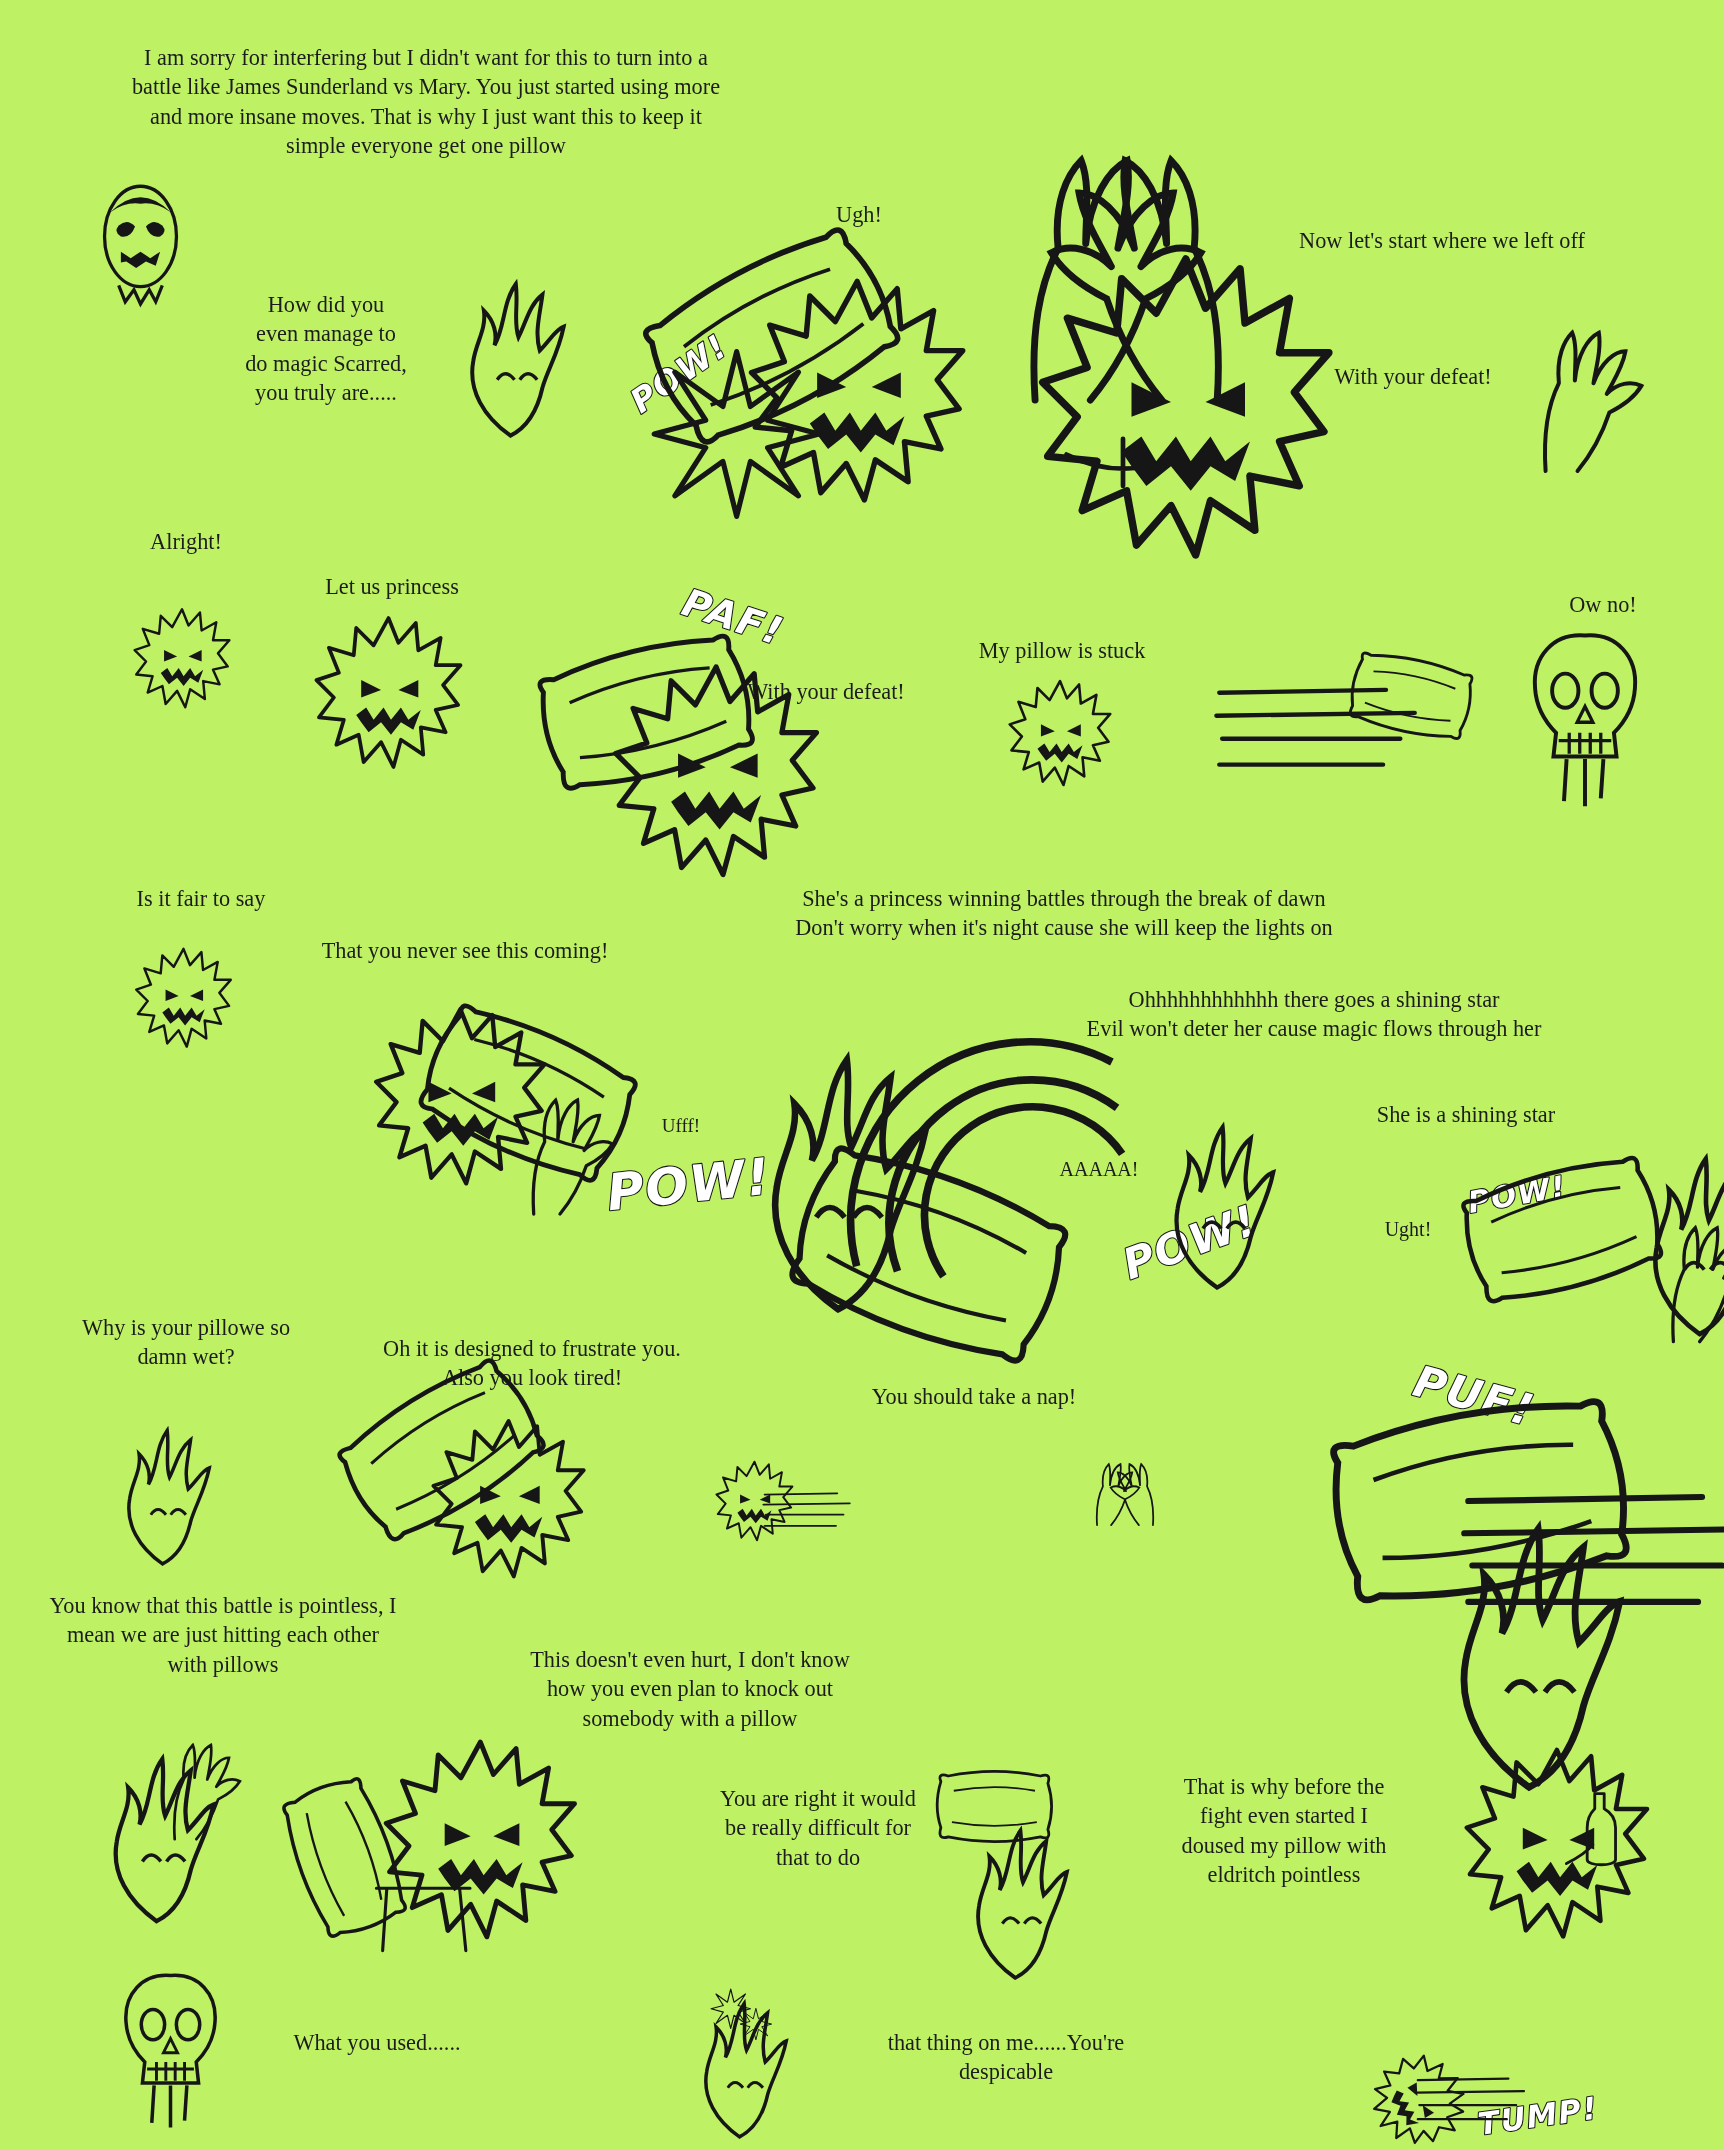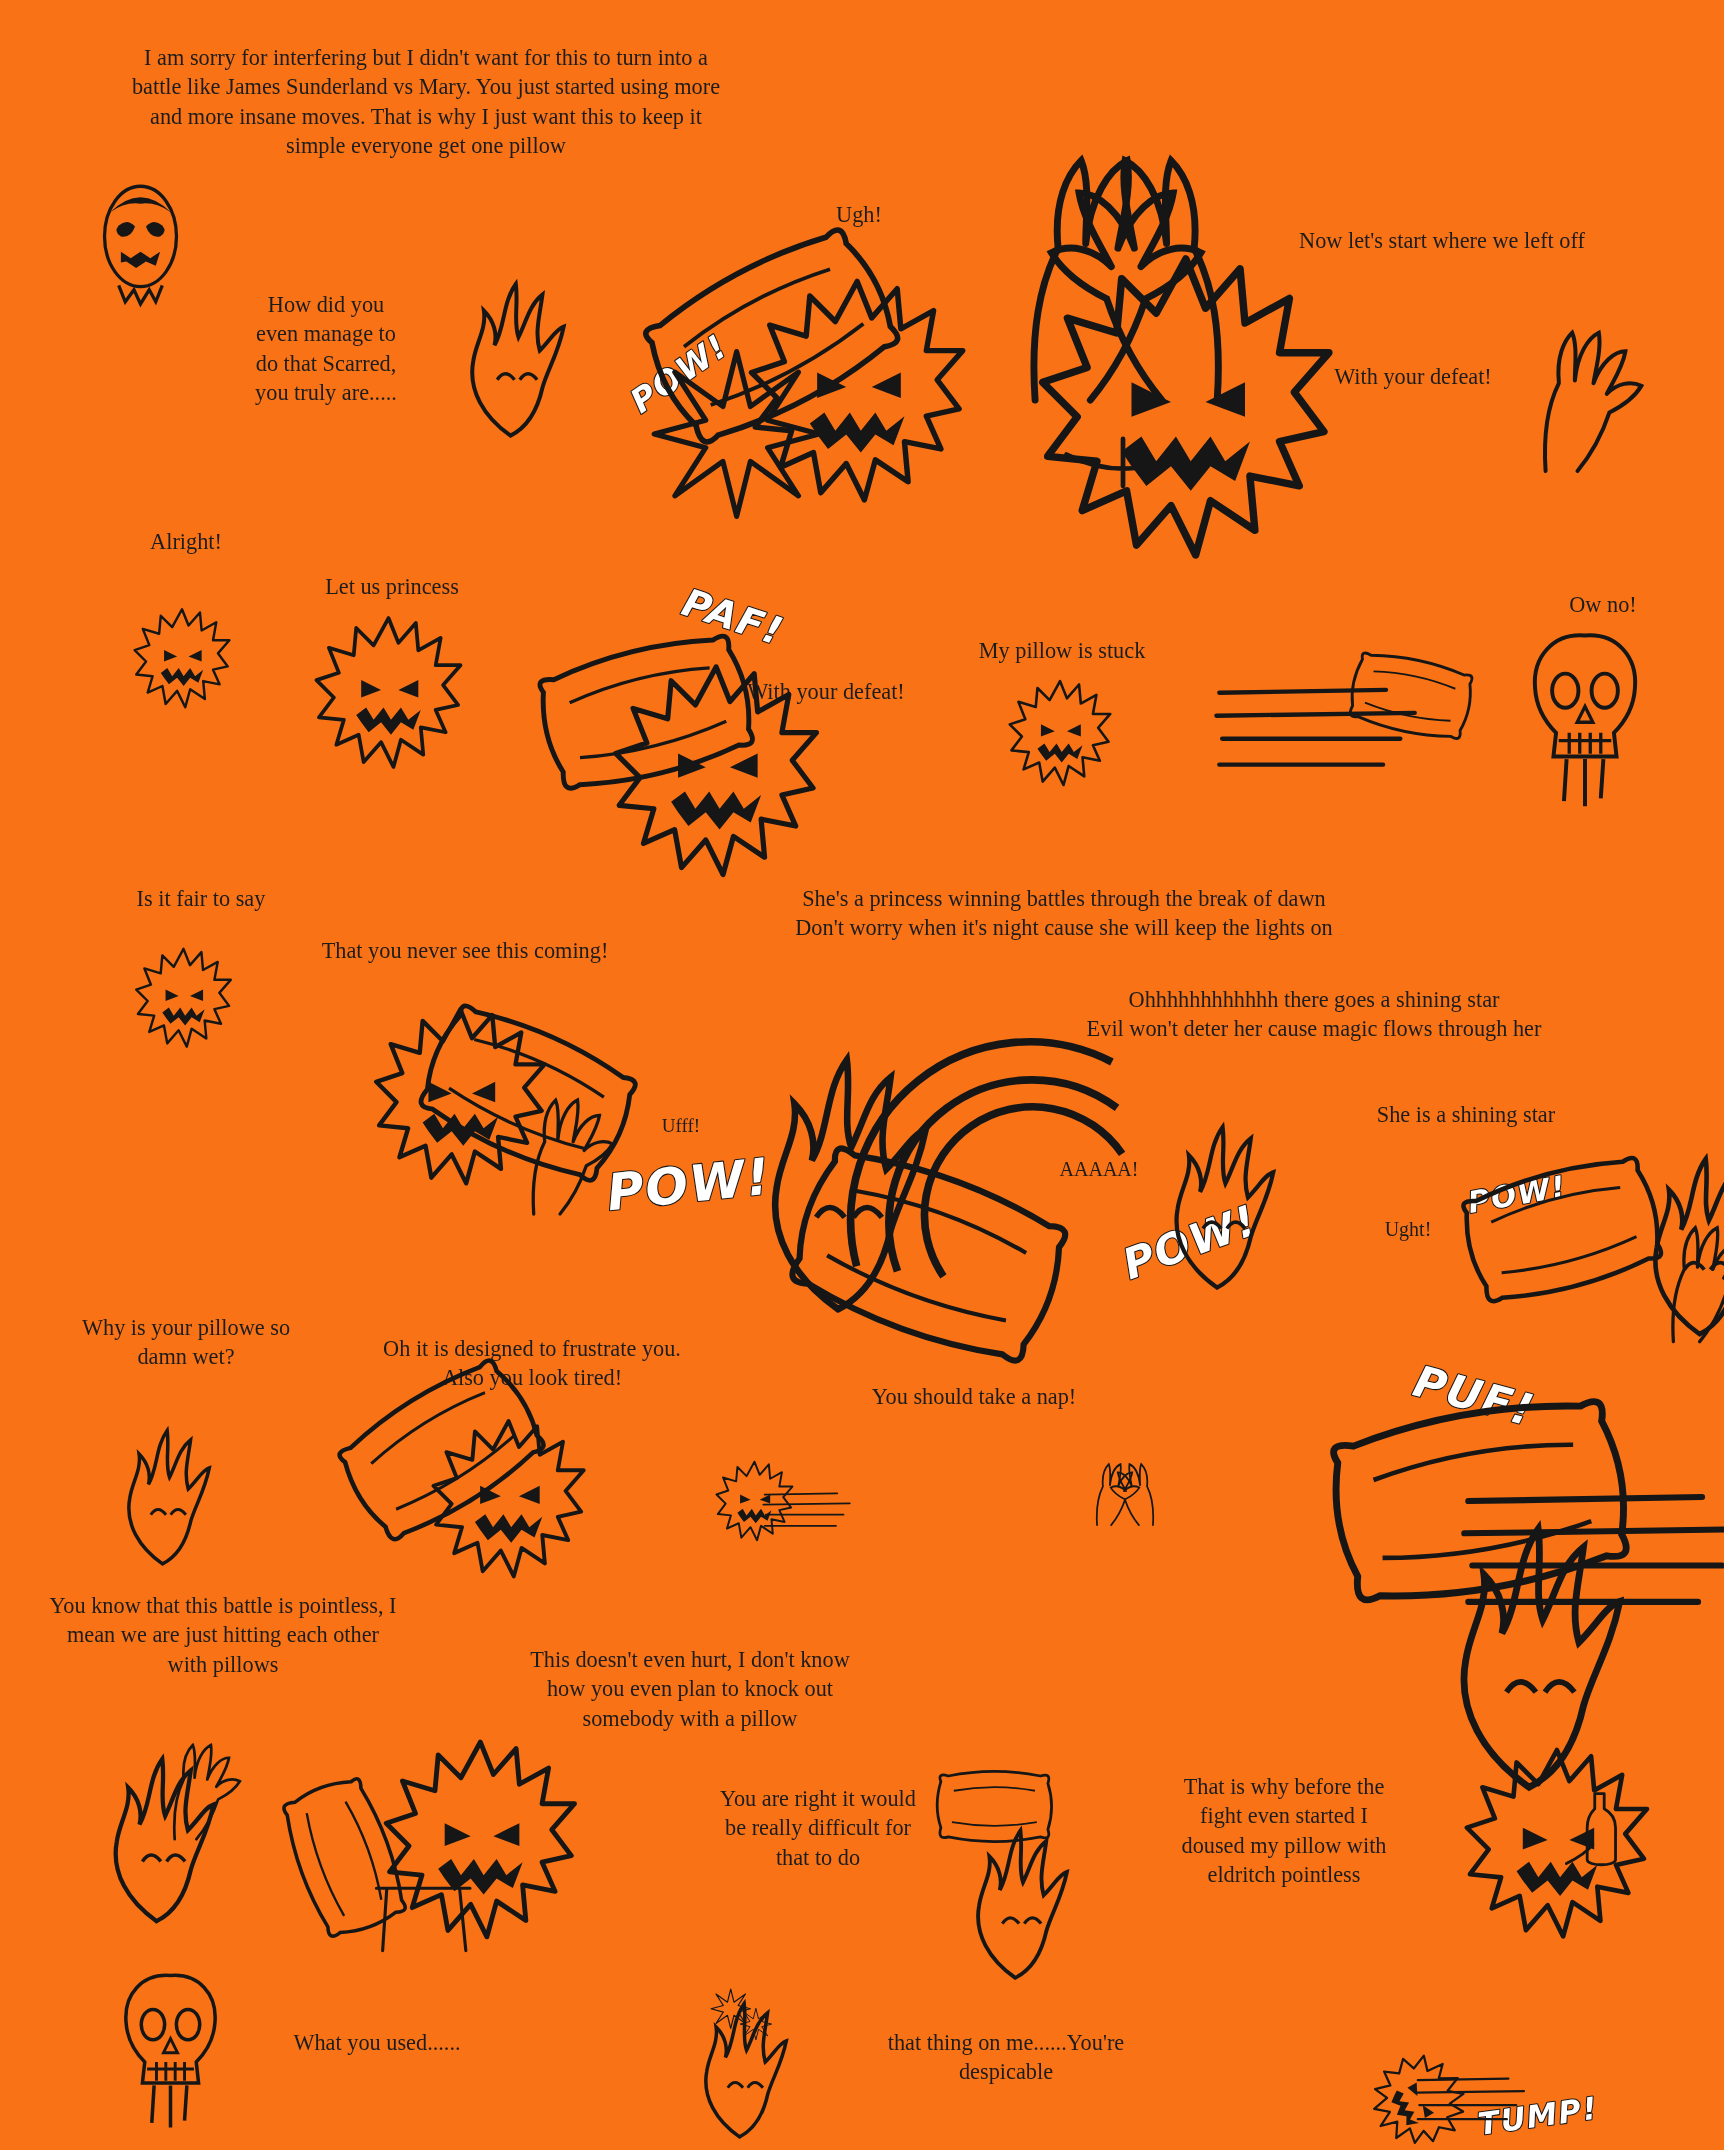--- a/index.html
+++ b/index.html
@@ -1,18 +1,18 @@
 <!DOCTYPE html>
 <html style="font-size:8.5px"><head>
 <meta charset="utf-8">
 <style>
   * { margin:0; padding:0; box-sizing:border-box; }
   html, body { background:#ffffff; }
   .page {
-    position:relative; width:1724px; height:2151px; background:#f97316;
+    position:relative; width:1724px; height:2151px; background:#bef264;
     font-family:"Liberation Serif", serif; color:#1c1c1c; overflow:hidden;
   }
   .t { position:absolute; transform:translateX(-50%); text-align:center;
        font-size:22.3px; line-height:1.32; }
   .t div { white-space:nowrap; }
   .sk { position:absolute; overflow:visible; }
   .ink { fill:none; stroke:#161616; stroke-width:3; stroke-linecap:round; stroke-linejoin:round; }
   .sfx { position:absolute; overflow:visible; }
   .sfx text {
     font-family:"DejaVu Sans", sans-serif; font-weight:700; font-style:italic;
@@ -83,21 +83,21 @@
     <div>Ugh!</div>
   </div>
 
   <div class="t" style="left:1442px;top:226px">
     <div>Now let's start where we left off</div>
   </div>
 
   <div class="t" style="left:326px;top:290px">
     <div>How did you</div>
     <div>even manage to</div>
-    <div>do that Scarred,</div>
+    <div>do magic Scarred,</div>
     <div>you truly are.....</div>
   </div>
 
   <div class="t" style="left:1413px;top:362px">
     <div>With your defeat!</div>
   </div>
 
   <div class="t" style="left:186px;top:527px">
     <div>Alright!</div>
   </div>

